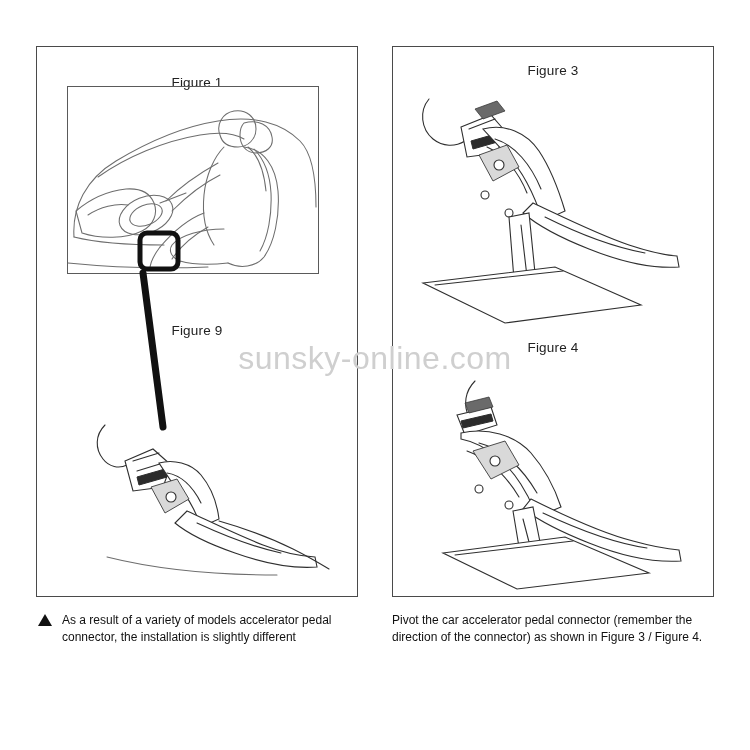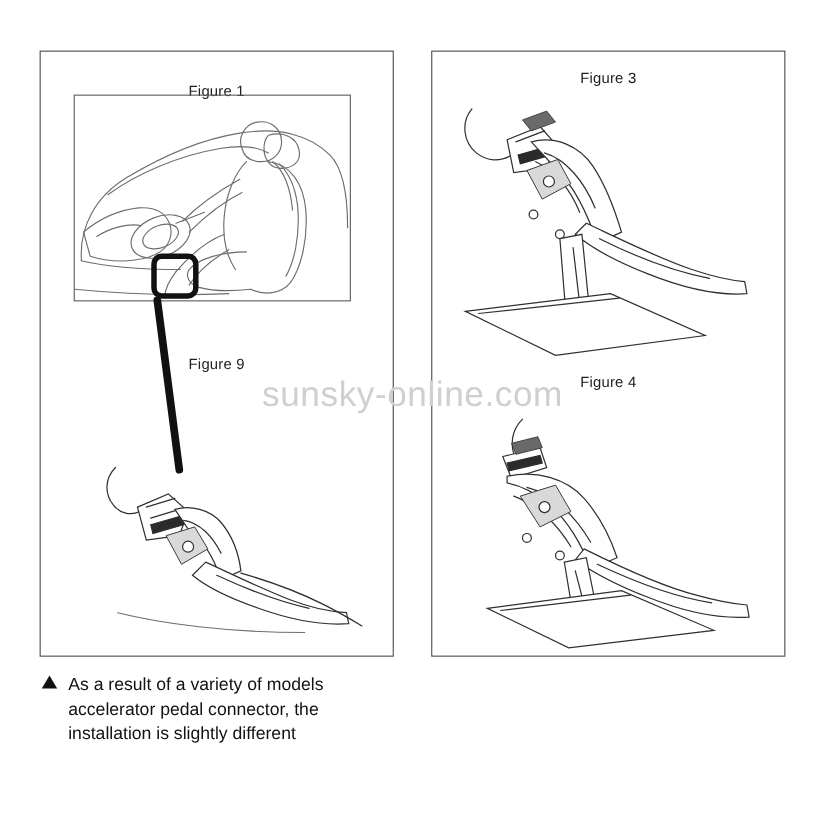--- a/index.html
+++ b/index.html
@@ -60,21 +60,21 @@
     color: #cfcfcf;
     letter-spacing: .5px;
     font-family: "Liberation Sans", sans-serif;
     pointer-events: none;
     user-select: none;
   }
 
   
   .caption {
     position: absolute;
-    font-size: 16px;
+    font-size: 12px;
     line-height: 1.42;
     color: #111;
   }
   #caption-warn   { left: 62px;  top: 612px; width: 290px; }
   #caption-body   { left: 22px;  top: 656px; width: 340px; }
   #caption-right  { left: 392px; top: 612px; width: 322px; }
 
   .warn-triangle {
     position: absolute;
     left: 38px; top: 614px;
@@ -235,14 +235,15 @@
         <path class="fill-lt" d="M10 176 L132 160 L216 196 L84 212 Z"></path>
         <path class="stroke" d="M22 178 L140 164"></path>
       </svg>
     </div>
   </div>
 
   <div class="watermark">sunsky-online.com</div>
 
   <div class="warn-triangle"></div>
   <div class="caption" id="caption-warn">As a result of a variety of models accelerator pedal connector, the installation is slightly different</div>
+  <div class="caption" id="caption-right">Pivot the car accelerator pedal connector (remember the direction of the connector) as shown in Figure 3 / Figure 4.</div>
 
 </div>
 
 </body></html>

